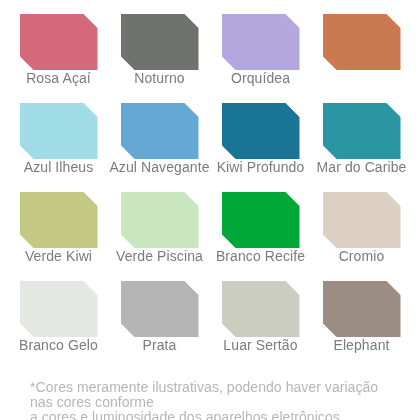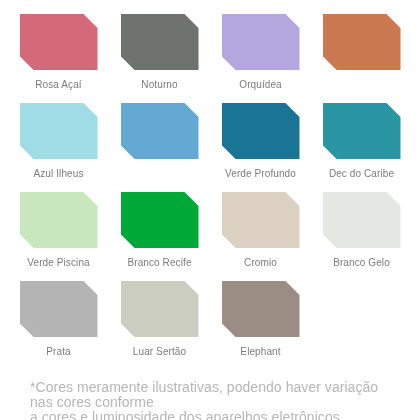--- a/index.html
+++ b/index.html
@@ -48,22 +48,22 @@
       calc(100% - 14px) 0,
       100% 14px,
       100% 100%,
       14px 100%,
       0 calc(100% - 14px)
     );
     background: #cccccc;
   }
 
   .swatch-label {
-    margin-top: 9px;
-    font-size: 10px;
+    margin-top: 2px;
+    font-size: 14px;
     line-height: 12px;
     color: #7b7b7b;
     text-align: right;
     letter-spacing: 0.1px;
     white-space: nowrap;
   }
 
   #palette-footer {
     margin-top: 10px;
     padding: 0 22px;
@@ -96,28 +96,33 @@
       </div>
       <div class="swatch-cell">
         <div class="swatch-chip" style="background: rgb(203, 121, 81);"></div>
       </div>
       <div class="swatch-cell">
         <div class="swatch-chip" style="background: rgb(159, 220, 229);"></div>
         <div class="swatch-label">Azul Ilheus</div>
       </div>
       <div class="swatch-cell">
         <div class="swatch-chip" style="background: rgb(99, 169, 212);"></div>
+        <div class="swatch-label">Azul Navegante</div>
       </div>
       <div class="swatch-cell">
         <div class="swatch-chip" style="background: rgb(26, 116, 150);"></div>
-        <div class="swatch-label">Verde Profundo</div>
+        <div class="swatch-label">Kiwi Profundo</div>
       </div>
       <div class="swatch-cell">
         <div class="swatch-chip" style="background: rgb(43, 150, 163);"></div>
-        <div class="swatch-label">Dec do Caribe</div>
+        <div class="swatch-label">Mar do Caribe</div>
+      </div>
+      <div class="swatch-cell">
+        <div class="swatch-chip" style="background: rgb(195, 200, 132);"></div>
+        <div class="swatch-label">Verde Kiwi</div>
       </div>
       <div class="swatch-cell">
         <div class="swatch-chip" style="background: rgb(201, 231, 190);"></div>
         <div class="swatch-label">Verde Piscina</div>
       </div>
       <div class="swatch-cell">
         <div class="swatch-chip" style="background: rgb(0, 168, 56);"></div>
         <div class="swatch-label">Branco Recife</div>
       </div>
       <div class="swatch-cell">

